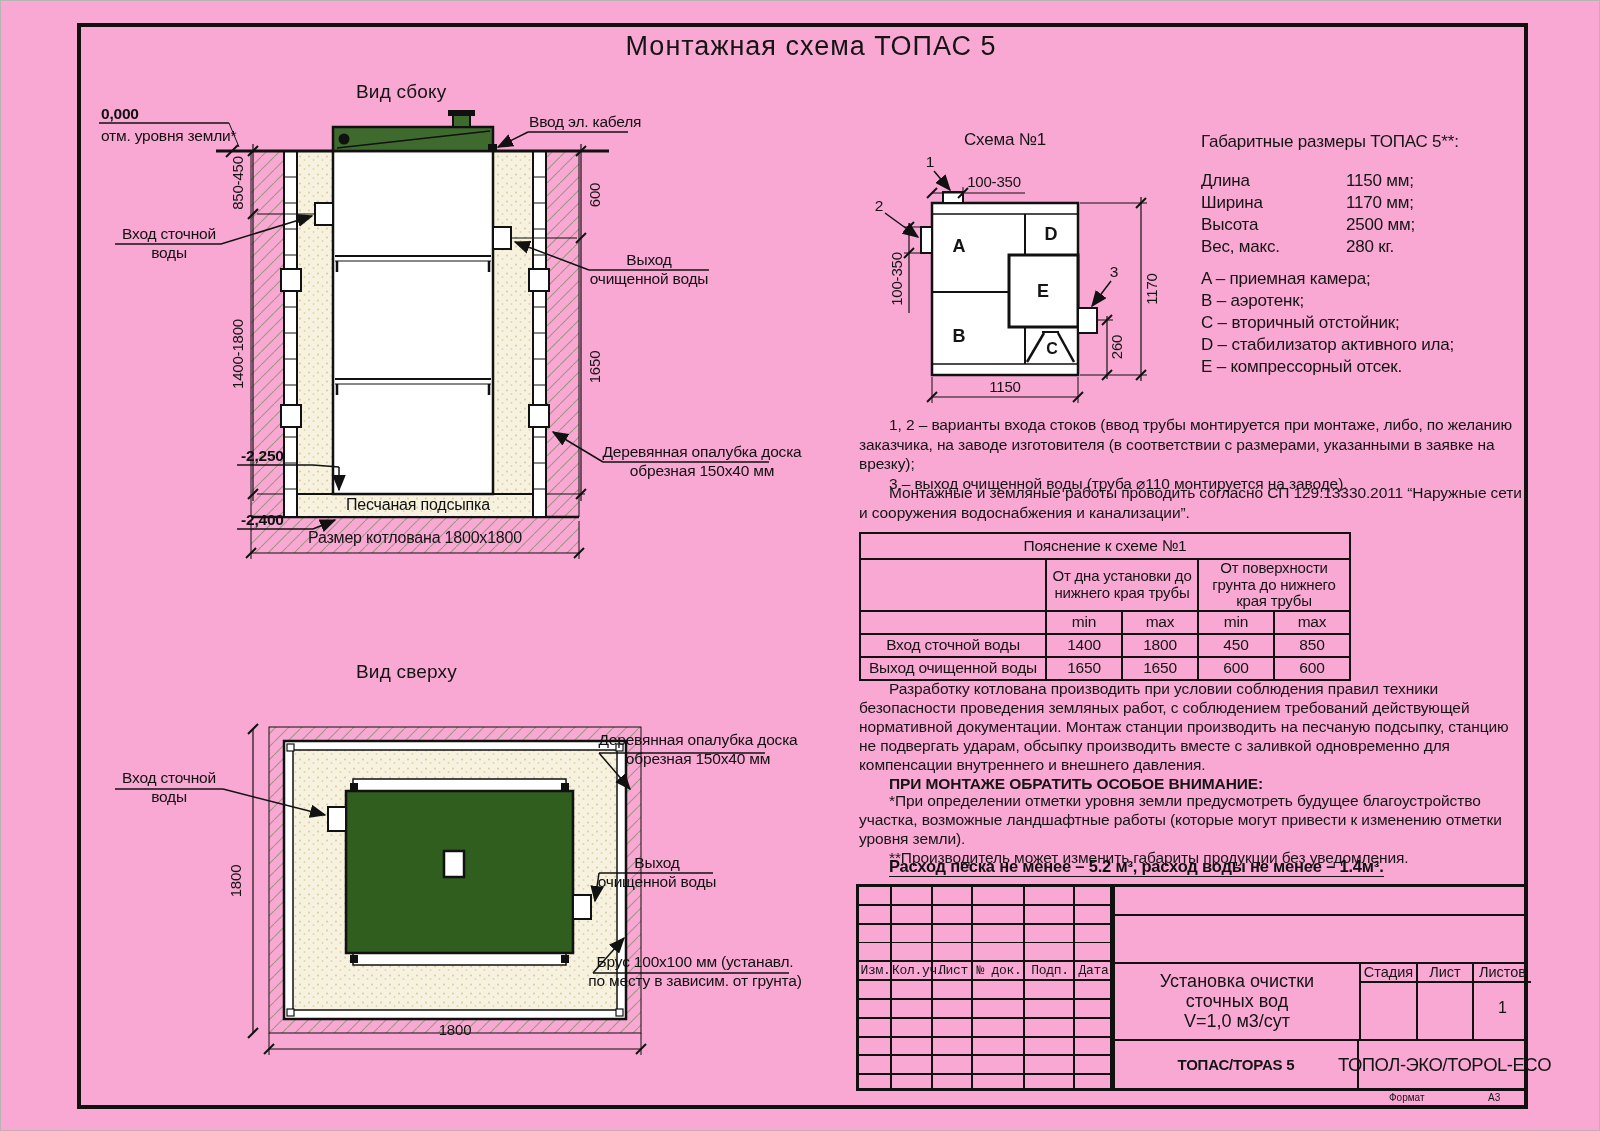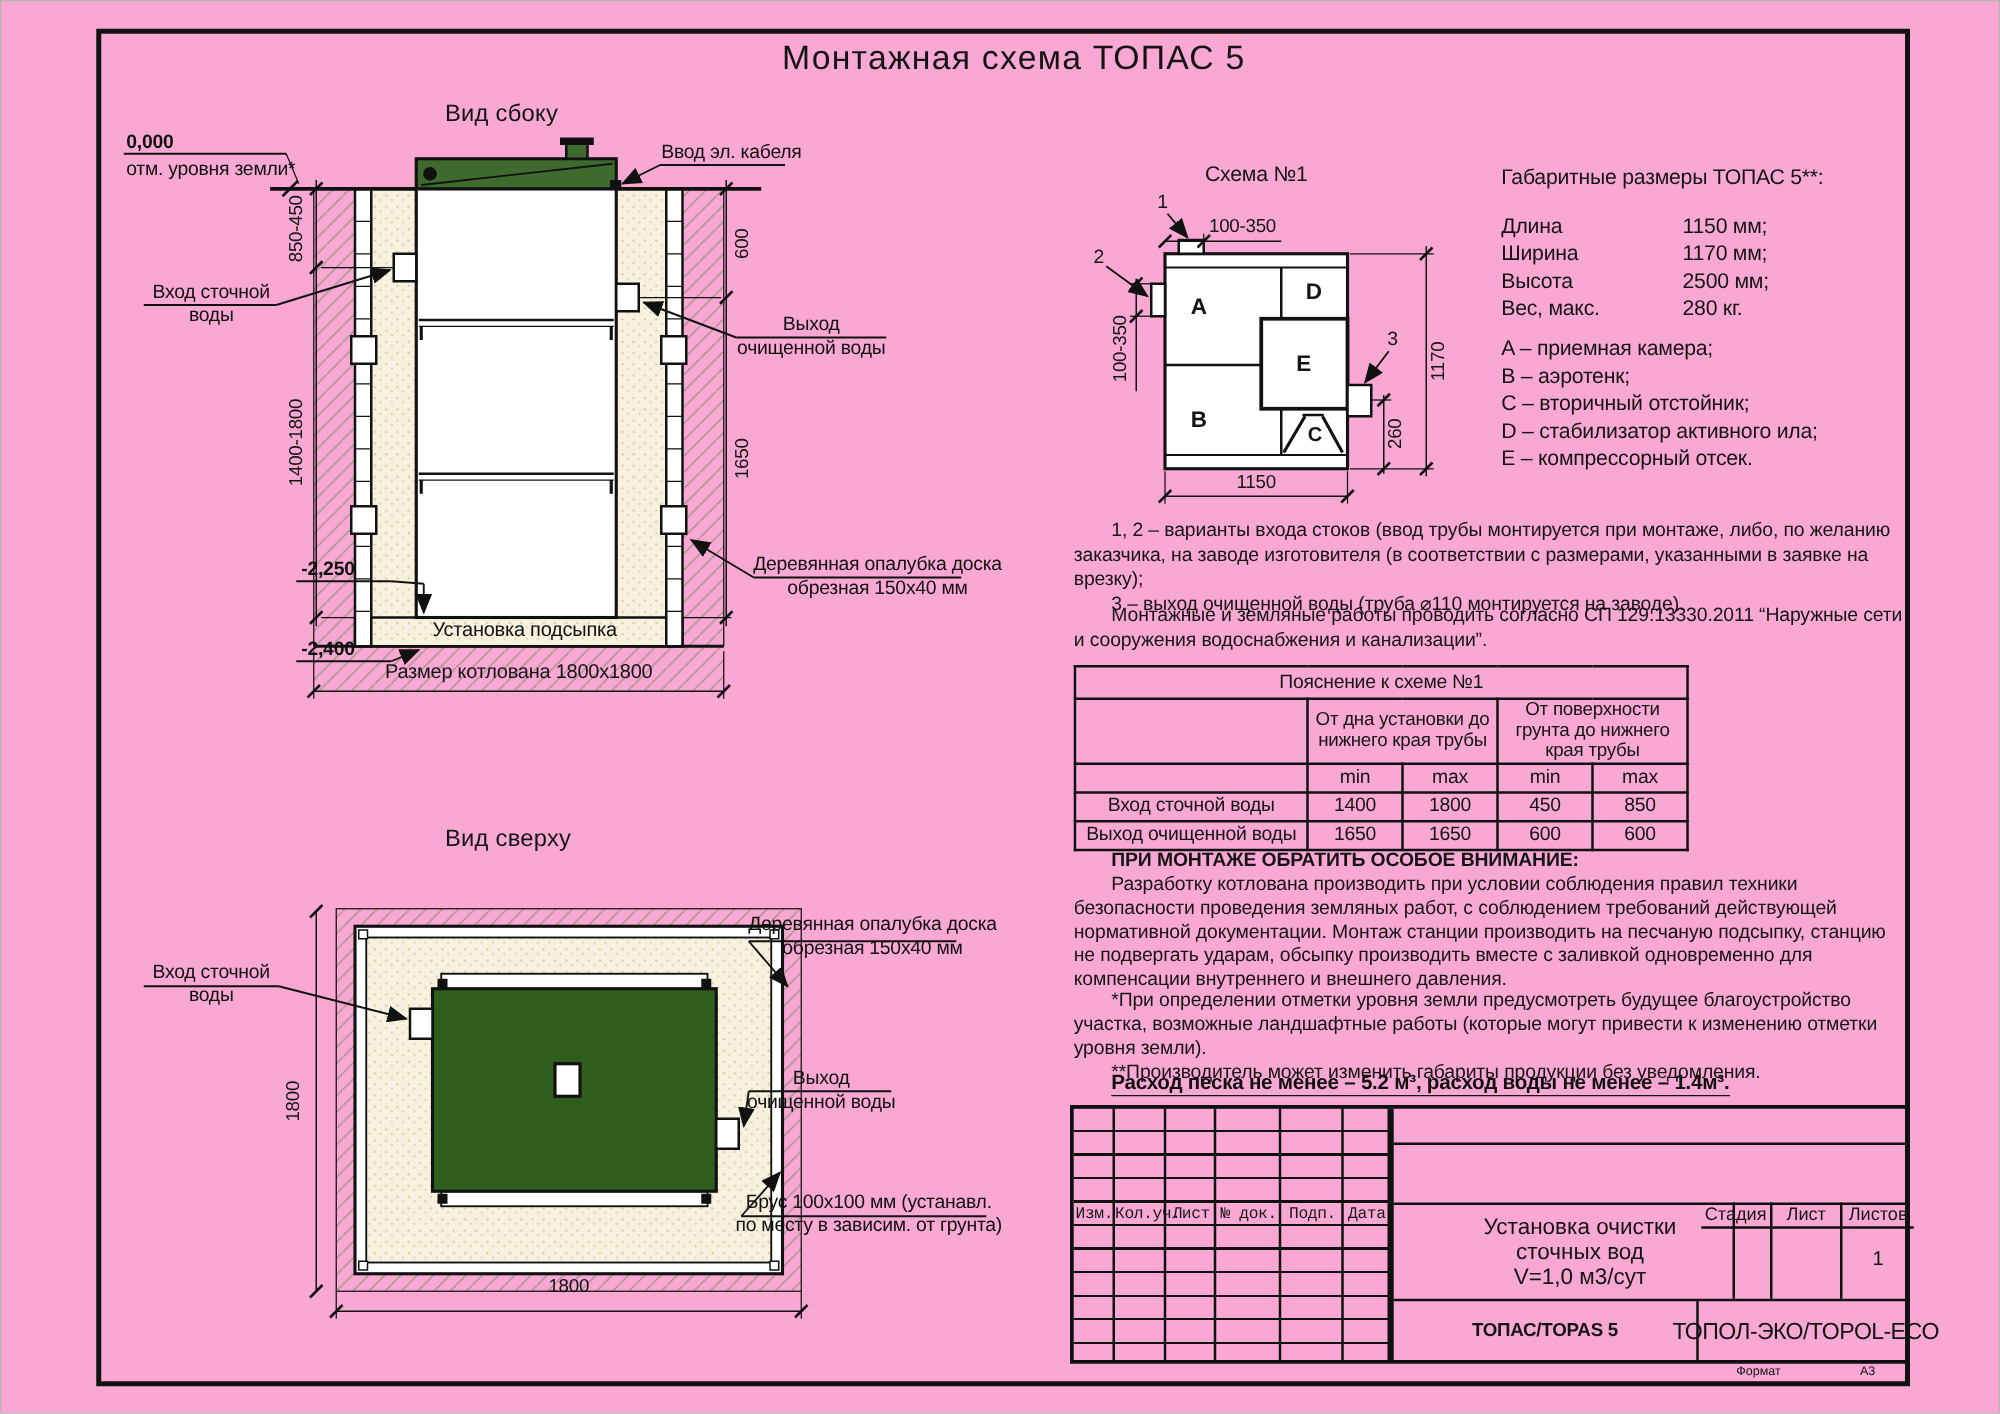--- a/index.html
+++ b/index.html
@@ -26,21 +26,21 @@
   #exp-table .mm{height:21px;}
   #exp-table .dr{height:21px;}
   
   #tblock{position:absolute;left:855px;top:883px;width:672px;height:207px;border:3px solid #111;box-sizing:border-box;}
   #tb-left{position:absolute;left:0;top:0;width:253px;height:100%;
      background-image:repeating-linear-gradient(to bottom,transparent 0,transparent 16.9px,#111 16.9px,#111 18.82px);}
   .tb-col{position:absolute;top:0;height:100%;border-right:2px solid #111;box-sizing:border-box;}
   .tb-h{position:absolute;top:75px;height:19px;line-height:18px;font-size:13px;text-align:center;letter-spacing:-0.3px;font-family:Liberation Mono, monospace;}
   #tb-right{position:absolute;left:253px;top:0;width:416px;height:100%;border-left:3px solid #111;box-sizing:border-box;}
   .tb-line{position:absolute;left:0;right:0;border-top:2.5px solid #111;}
-  #tb-doc{position:absolute;left:0;top:75px;width:244px;height:77px;border-right:2.5px solid #111;display:flex;flex-direction:column;align-items:center;justify-content:center;font-size:18px;line-height:20px;padding-left:27px;}
+  #tb-doc{position:absolute;left:0;top:75px;width:244px;height:77px;border-right:2.5px solid #111;display:flex;flex-direction:column;align-items:center;justify-content:center;font-size:18px;line-height:20px;}
   #tb-stage{position:absolute;left:246px;top:75px;right:0;height:77px;padding-left:24px;}
   .st-cell{position:absolute;top:0;height:21px;border-right:2.5px solid #111;border-bottom:2.5px solid #111;box-sizing:border-box;text-align:center;font-size:14.5px;line-height:20px;}
   .st-val{position:absolute;top:21px;height:56px;border-right:2.5px solid #111;box-sizing:border-box;text-align:center;font-size:16px;line-height:50px;}
   #tb-bottom{position:absolute;left:0;right:0;top:152px;bottom:0;border-top:2.5px solid #111;}
   #tb-product{position:absolute;left:0;top:0;width:244px;height:100%;border-right:2.5px solid #111;box-sizing:border-box;display:flex;align-items:center;justify-content:center;font-size:15px;font-weight:bold;letter-spacing:-0.2px;}
   #tb-company{position:absolute;left:246px;right:0;top:0;height:100%;display:flex;align-items:center;justify-content:center;font-size:18.5px;letter-spacing:-0.5px;white-space:nowrap;}
   .fmt{position:absolute;font-size:10px;}
   .ul{text-decoration:none;border-bottom:1.6px solid #111;padding-bottom:1px;font-weight:bold;}
   .specrow{position:absolute;font-size:17px;letter-spacing:-0.2px;white-space:nowrap;}
 </style>
@@ -243,21 +243,21 @@
 
   <div class="sheet-title">Монтажная схема ТОПАС 5</div>
 
   <div class="viewtitle" style="left:355px;top:80px;">Вид сбоку</div>
   <div class="lbl nw" style="left:100px;top:104px;font-weight:bold;">0,000</div>
   <div class="lbl nw" style="left:100px;top:126px;">отм. уровня земли*</div>
   <div class="lbl nw" style="left:528px;top:112px;">Ввод эл. кабеля</div>
   <div class="lbl ctr" style="left:112px;top:224px;width:112px;">Вход сточной воды</div>
   <div class="lbl ctr" style="left:586px;top:250px;width:124px;">Выход очищенной воды</div>
   <div class="lbl ctr" style="left:596px;top:442px;width:210px;">Деревянная опалубка доска обрезная 150х40 мм</div>
-  <div class="lbl nw" style="left:345px;top:495px;font-size:16px;">Установка подсыпка</div>
+  <div class="lbl nw" style="left:345px;top:495px;font-size:16px;">Песчаная подсыпка</div>
   <div class="cdim" style="left:414px;top:537px;font-size:16px;">Размер котлована 1800х1800</div>
   <div class="vdim" style="left:236px;top:182px;">850-450</div>
   <div class="vdim" style="left:236px;top:353px;">1400-1800</div>
   <div class="vdim" style="left:593px;top:194px;">600</div>
   <div class="vdim" style="left:593px;top:366px;">1650</div>
   <div class="lbl nw" style="left:240px;top:446px;font-weight:bold;">-2,250</div>
   <div class="lbl nw" style="left:240px;top:510px;font-weight:bold;">-2,400</div>
 
   <div class="viewtitle" style="left:355px;top:660px;">Вид сверху</div>
   <div class="lbl ctr" style="left:112px;top:768px;width:112px;">Вход сточной воды</div>
@@ -342,22 +342,22 @@
         <td class="dr">1650</td>
         <td class="dr">1650</td>
         <td class="dr">600</td>
         <td class="dr">600</td>
       </tr>
     </tbody>
       </table>
   </div>
 
   <div class="para" style="left:858px;top:678px;line-height:19px;">
+    <p>Разработку котлована производить при условии соблюдения правил техники безопасности проведения земляных работ, с соблюдением требований действующей нормативной документации. Монтаж станции производить на песчаную подсыпку, станцию не подвергать ударам, обсыпку производить вместе с заливкой одновременно для компенсации внутреннего и внешнего давления.</p>
     <p style="font-weight:bold;">ПРИ МОНТАЖЕ ОБРАТИТЬ ОСОБОЕ ВНИМАНИЕ:</p>
-    <p>Разработку котлована производить при условии соблюдения правил техники безопасности проведения земляных работ, с соблюдением требований действующей нормативной документации. Монтаж станции производить на песчаную подсыпку, станцию не подвергать ударам, обсыпку производить вместе с заливкой одновременно для компенсации внутреннего и внешнего давления.</p>
   </div>
 
   <div class="para" style="left:858px;top:790px;line-height:19px;">
     <p>*При определении отметки уровня земли предусмотреть будущее благоустройство участка, возможные ландшафтные работы (которые могут привести к изменению отметки уровня земли).</p>
     <p>**Производитель может изменить габариты продукции без уведомления.</p>
   </div>
 
   <div class="lbl nw" style="left:888px;top:856px;font-size:16.5px;">
     <span class="ul">Расход песка не менее – 5.2 м³, расход воды не менее – 1.4м³.</span>
   </div>

